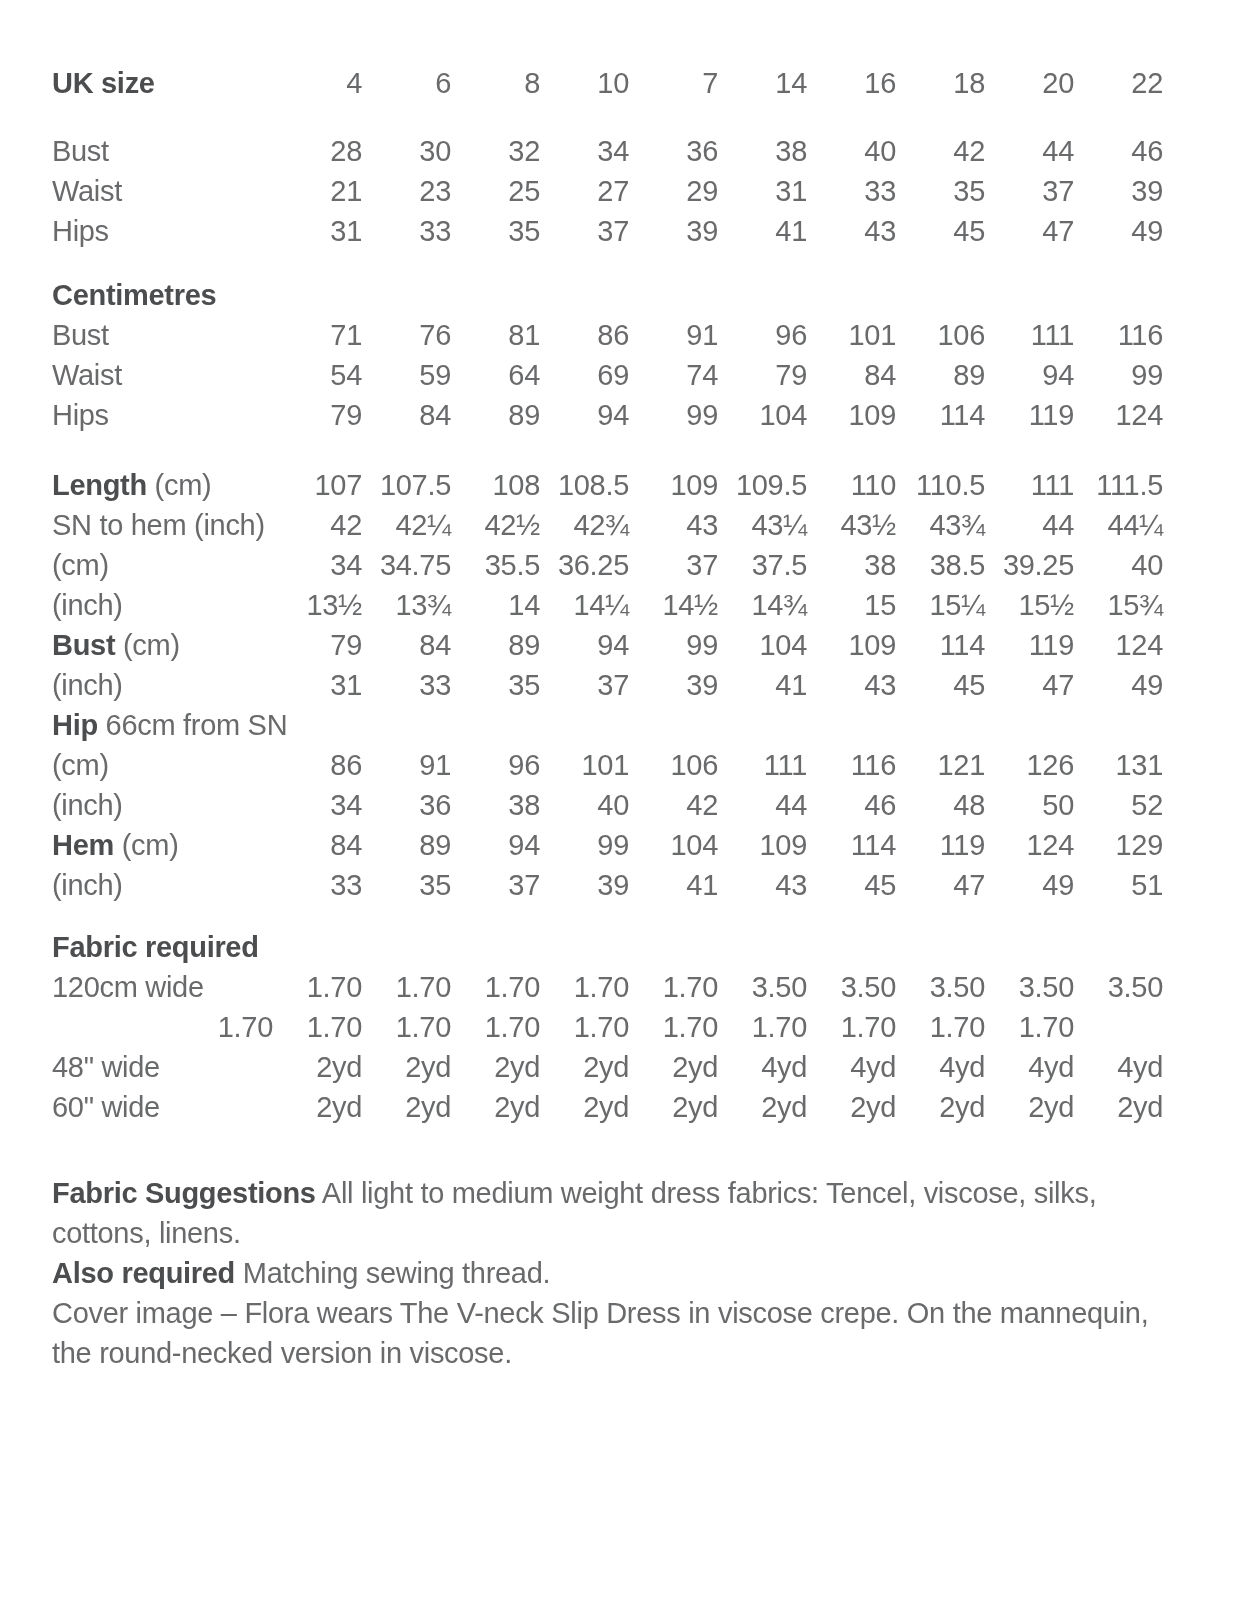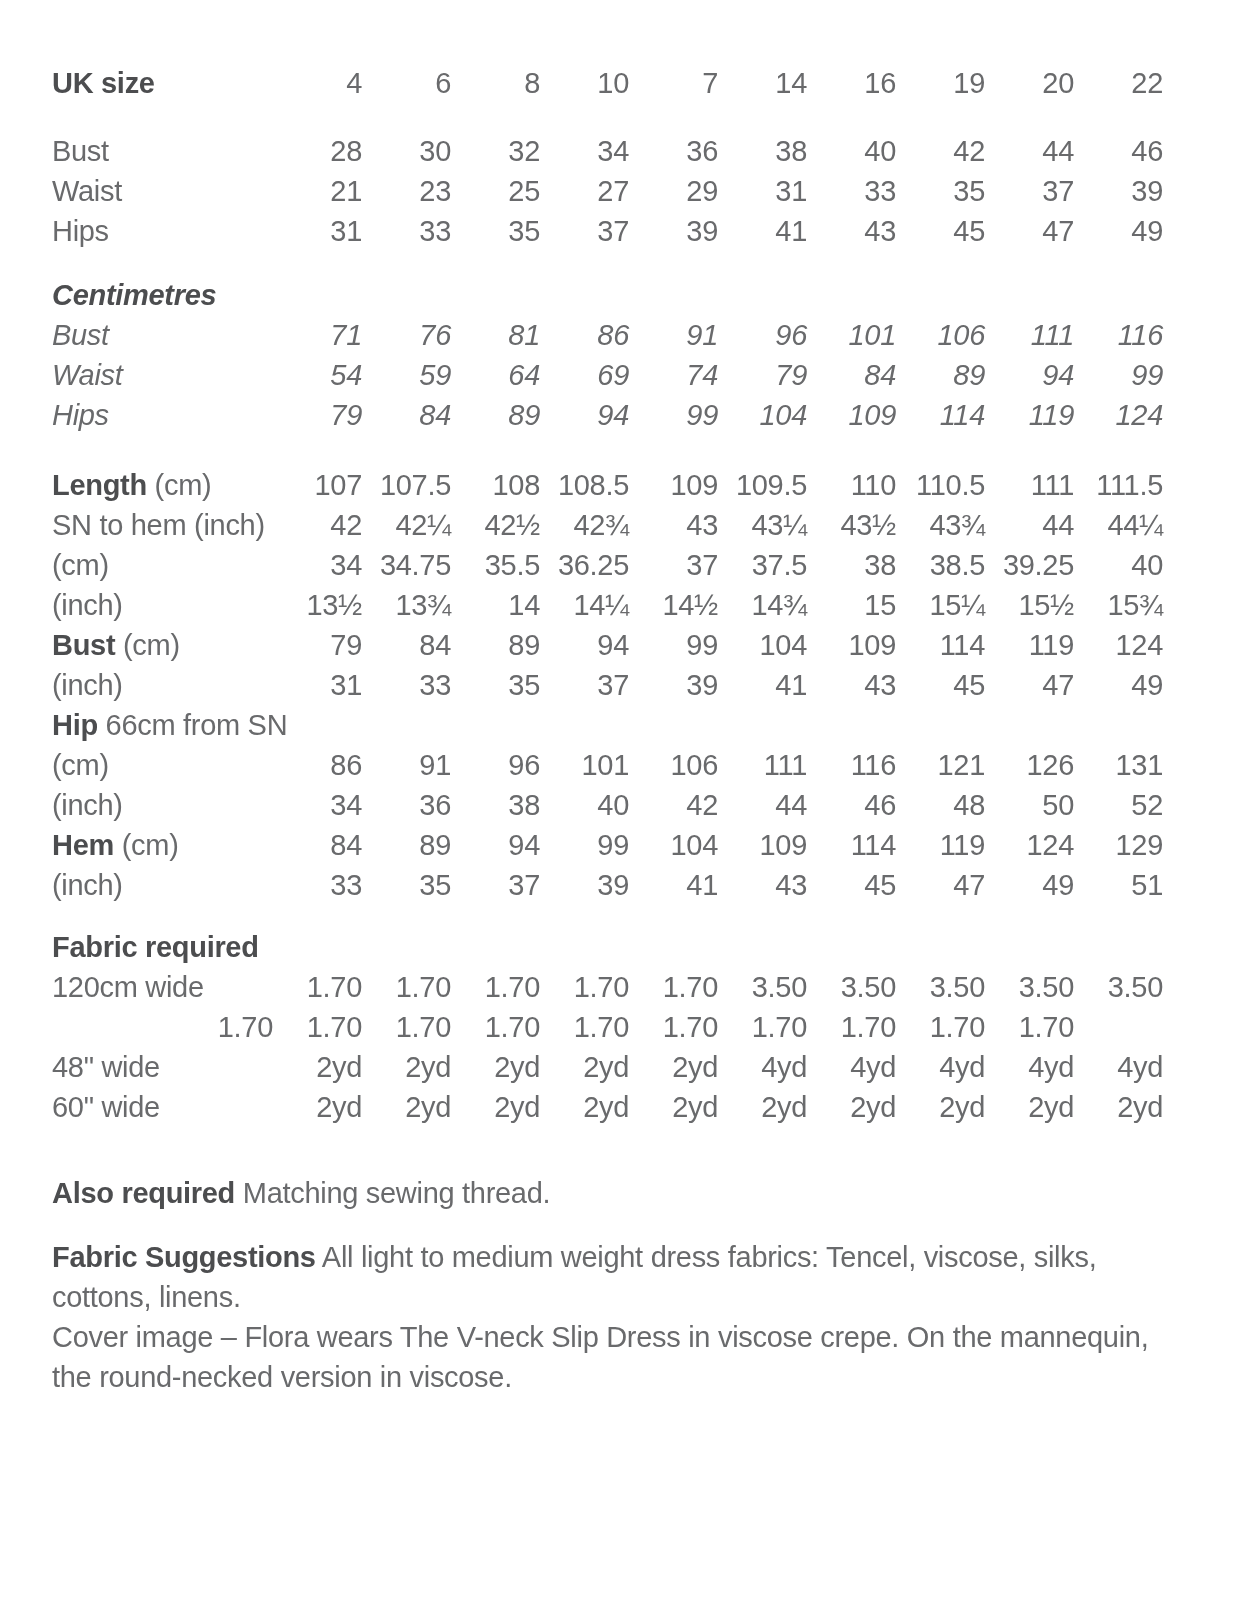--- a/index.html
+++ b/index.html
@@ -28,21 +28,21 @@
   .trow {
     display: grid;
     grid-template-columns: 221px repeat(10, 89px);
     line-height: 40px;
     white-space: nowrap;
   }
   .lbl { text-align: left; overflow: visible; }
   .val { text-align: right; }
   .bold { font-weight: 700; color: var(--heading); }
   .block-inches      { margin-top: 28px; }
-  .block-centimetres { margin-top: 24px; font-style: italic; }
+  .block-centimetres { margin-top: 24px; }
   .block-finished    { margin-top: 30px; }
   .block-fabric      { margin-top: 22px; }
   .notes { margin-top: 46px; max-width: 1130px; }
   .note {
     margin: 0;
     line-height: 40px;
   }
   .note-1 { margin-top: 24px; }
   .note-2 { margin-top: 0; }
 </style>
@@ -53,21 +53,21 @@
   <div>
       <div class="trow header-row">
         <div class="lbl"><span class="bold">UK size</span></div>
         <div class="val">4</div>
         <div class="val">6</div>
         <div class="val">8</div>
         <div class="val">10</div>
         <div class="val">7</div>
         <div class="val">14</div>
         <div class="val">16</div>
-        <div class="val">19</div>
+        <div class="val">18</div>
         <div class="val">20</div>
         <div class="val">22</div>
       </div>
       <div class="block block-inches">
         <div class="trow">
           <div class="lbl"><span>Bust</span></div>
           <div class="val">28</div>
           <div class="val">30</div>
           <div class="val">32</div>
           <div class="val">34</div>
@@ -335,17 +335,17 @@
           <div class="val">2yd</div>
           <div class="val">2yd</div>
           <div class="val">2yd</div>
           <div class="val">2yd</div>
           <div class="val">2yd</div>
           <div class="val">2yd</div>
         </div>
       </div>
     </div>
   <div class="notes">
+      <p class="note note-1"><span class="bold">Fabric Suggestions</span><span> All light to medium weight dress fabrics: Tencel, viscose, silks, cottons, linens.</span></p>
       <p class="note note-0"><span class="bold">Also required</span><span> Matching sewing thread.</span></p>
-      <p class="note note-1"><span class="bold">Fabric Suggestions</span><span> All light to medium weight dress fabrics: Tencel, viscose, silks, cottons, linens.</span></p>
       <p class="note note-2"><span>Cover image – Flora wears The V-neck Slip Dress in viscose crepe. On the mannequin, the round-necked version in viscose.</span></p>
     </div>
 </main>
 
 </body></html>

